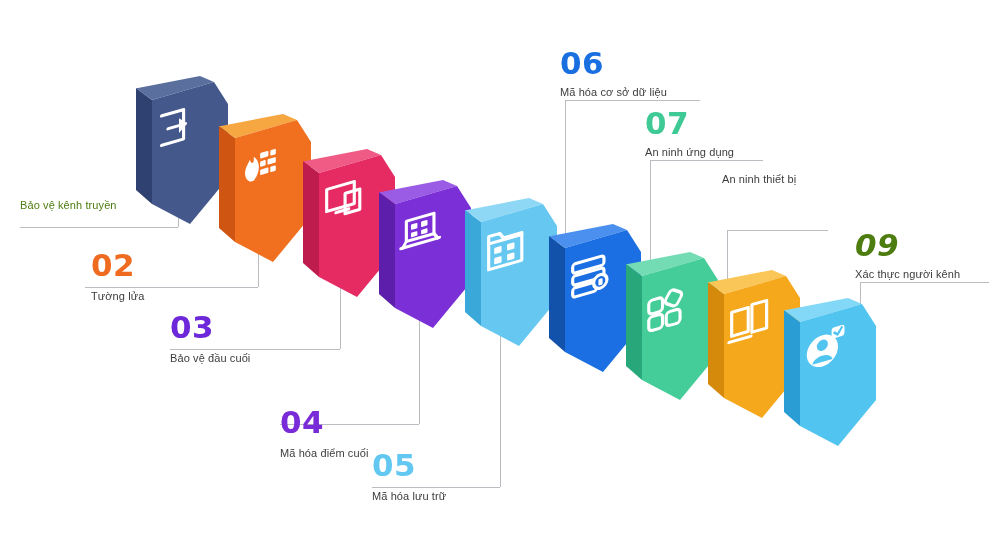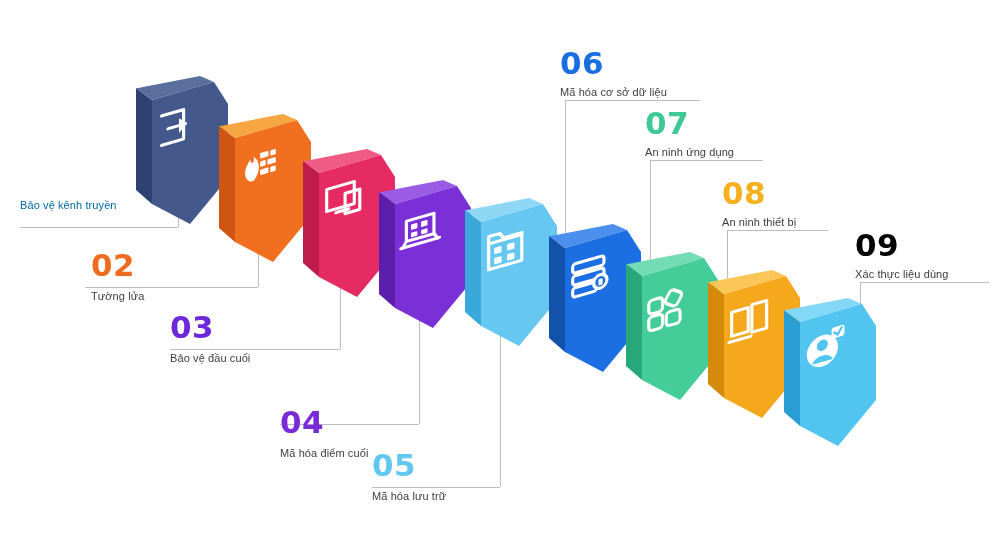--- a/index.html
+++ b/index.html
@@ -301,21 +301,21 @@
                <path d="M9 36 C11 27 29 27 31 36 Z" fill="#51c4f0"></path>
                <rect x="30" y="2" width="14" height="12" rx="3" fill="#ffffff"></rect>
                <path d="M33 8 L36.5 11 L41 4.5" fill="none" stroke="#51c4f0" stroke-width="2.6" stroke-linecap="round" stroke-linejoin="round"></path>
             </g>
           </svg>
         </div>
       </div>
     </div>
   <div id="labels">
       <div class="label bottom" style="left: 20px; top: 190px;">
-        <span class="cap" style="color: #0369a1;">Bảo vệ kênh truyền</span>
+        <span class="cap" style="color: #4d7c0f;">Bảo vệ kênh truyền</span>
       </div>
       <div class="label bottom" style="left: 91px; top: 250px;">
         <span class="num" style="color: rgb(239, 107, 31);">02</span>
         <span class="cap" style="color: rgb(60, 60, 60);">Tường lửa</span>
       </div>
       <div class="label bottom" style="left: 170px; top: 312px;">
         <span class="num" style="color: #6d28d9;">03</span>
         <span class="cap" style="color: rgb(60, 60, 60);">Bảo vệ đầu cuối</span>
       </div>
       <div class="label bottom" style="left: 280px; top: 387px;">
@@ -328,21 +328,20 @@
       </div>
       <div class="label top" style="left: 560px; top: 36px;">
         <span class="num" style="color: rgb(26, 111, 224);">06</span>
         <span class="cap" style="color: rgb(60, 60, 60);">Mã hóa cơ sở dữ liệu</span>
       </div>
       <div class="label top" style="left: 645px; top: 96px;">
         <span class="num" style="color: rgb(62, 201, 149);">07</span>
         <span class="cap" style="color: rgb(60, 60, 60);">An ninh ứng dụng</span>
       </div>
       <div class="label top" style="left: 722px; top: 166px;">
-        <span class="num" style="color: rgb(245, 176, 28);">08</span>
         <span class="cap" style="color: rgb(60, 60, 60);">An ninh thiết bị</span>
       </div>
       <div class="label top" style="left: 855px; top: 218px;">
-        <span class="num" style="color: #000000;">09</span>
-        <span class="cap" style="color: rgb(60, 60, 60);">Xác thực liệu dùng</span>
+        <span class="num" style="color: #4d7c0f; font-style: italic;">09</span>
+        <span class="cap" style="color: rgb(60, 60, 60);">Xác thực người kênh</span>
       </div>
     </div>
 </div>
 
 </body></html>

